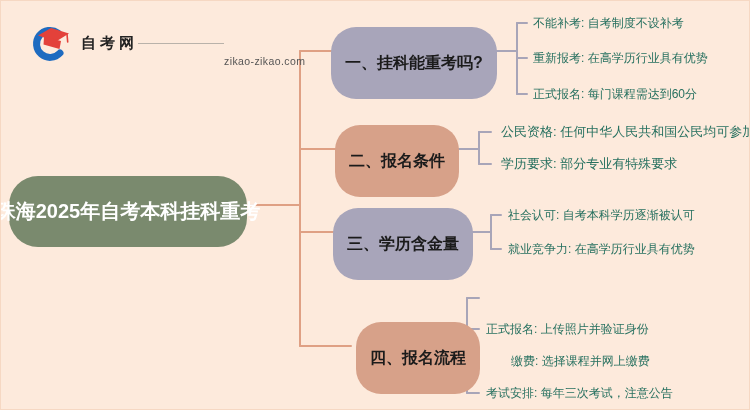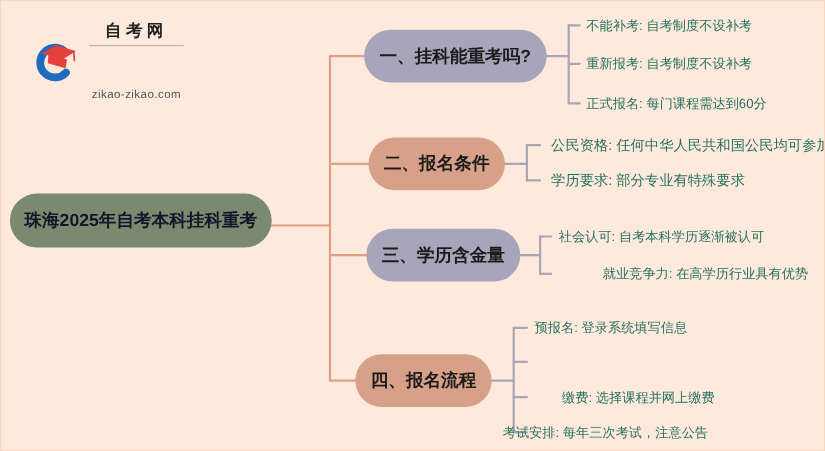--- a/index.html
+++ b/index.html
@@ -9,60 +9,60 @@
     background:#fdeadc;
     font-family:"Liberation Sans","DejaVu Sans",sans-serif;
     overflow:hidden;
     box-sizing:border-box;
     border:1px solid #f6d8c3;
   }
   svg.connectors{position:absolute;left:0;top:0;width:750px;height:410px;}
   
   .logo{position:absolute;left:28px;top:18px;display:flex;align-items:center;}
   .logo-icon{width:44px;height:44px;margin-right:8px;}
-  .logo-text{display:flex;flex-direction:column;align-items:center;}
+  .logo-text{display:flex;flex-direction:row;align-items:center;}
   .logo-title{font-size:15px;font-weight:bold;color:#222;letter-spacing:4px;}
   .logo-divider{width:86px;height:1px;background:#b9b2aa;margin:3px 0 2px 0;}
   .logo-domain{font-size:10.5px;color:#555;letter-spacing:0.4px;margin-top:36px;}
   
   .root-node{
-    position:absolute;left:8px;top:175px;width:238px;height:49px;
+    position:absolute;left:8px;top:175px;width:238px;height:71px;
     background:#7a8a6e;border-radius:29px;
-    color:#0f172a;font-weight:bold;font-size:16px;
+    color:#ffffff;font-weight:bold;font-size:20px;
     display:flex;align-items:center;justify-content:center;white-space:nowrap;
   }
   
   .node{
-    position:absolute;height:48px;border-radius:25px;padding:0 14px;
+    position:absolute;height:48px;border-radius:25px;padding:12px 14px;
     display:flex;align-items:center;justify-content:center;
     font-weight:bold;font-size:16px;color:#1b1b1b;white-space:nowrap;
   }
   .lavender{background:#a8a5ba;}
   .tan{background:#d7a189;}
   .node-1{left:330px;top:26px;}
   .node-2{left:334px;top:124px;}
   .node-3{left:332px;top:207px;}
-  .node-4{left:322px;top:321px;}
+  .node-4{left:355px;top:321px;}
   
   .leaf{
     position:absolute;height:20px;line-height:20px;
     font-size:12px;color:#26705f;white-space:nowrap;
   }
   .leaf.small{font-size:13px;}
   .b1-l0{left:532px;top:12px;}
   .b1-l1{left:532px;top:47px;}
   .b1-l2{left:532px;top:83px;}
   .b2-l0{left:500px;top:121px;}
   .b2-l1{left:500px;top:153px;}
   .b3-l0{left:507px;top:204px;}
-  .b3-l1{left:507px;top:238px;margin-left:40px;}
+  .b3-l1{left:507px;top:238px;}
   .b4-l0{left:485px;top:287px;}
   .b4-l1{left:485px;top:318px;}
   .b4-l2{left:485px;top:350px;margin-left:25px;}
-  .b4-l3{left:456px;top:382px;}
+  .b4-l3{left:485px;top:382px;}
 </style>
 </head>
 <body>
 
 <div class="canvas">
 
   <svg class="connectors" viewBox="0 0 750 410" fill="none">
 
     <g stroke="#dfa084" stroke-width="2" stroke-linecap="round">
       <path d="M230 204 H299"></path>
@@ -114,26 +114,26 @@
   </div>
 
   <div class="root-node">珠海2025年自考本科挂科重考</div>
 
   <div class="node lavender node-1">一、挂科能重考吗?</div>
   <div class="node tan node-2">二、报名条件</div>
   <div class="node lavender node-3">三、学历含金量</div>
   <div class="node tan node-4">四、报名流程</div>
 
   <div class="leaf b1-l0">不能补考: 自考制度不设补考</div>
-  <div class="leaf b1-l1">重新报考: 自考制度不设补考</div>
+  <div class="leaf b1-l1">重新报考: 在高学历行业具有优势</div>
   <div class="leaf b1-l2">正式报名: 每门课程需达到60分</div>
 
   <div class="leaf small b2-l0">公民资格: 任何中华人民共和国公民均可参加</div>
   <div class="leaf small b2-l1">学历要求: 部分专业有特殊要求</div>
 
   <div class="leaf b3-l0">社会认可: 自考本科学历逐渐被认可</div>
   <div class="leaf b3-l1">就业竞争力: 在高学历行业具有优势</div>
 
-  <div class="leaf b4-l0">预报名: 登录系统填写信息</div>
+  <div class="leaf b4-l1">正式报名: 上传照片并验证身份</div>
   <div class="leaf b4-l2">缴费: 选择课程并网上缴费</div>
   <div class="leaf b4-l3">考试安排: 每年三次考试，注意公告</div>
 
 </div>
 
 </body></html>

